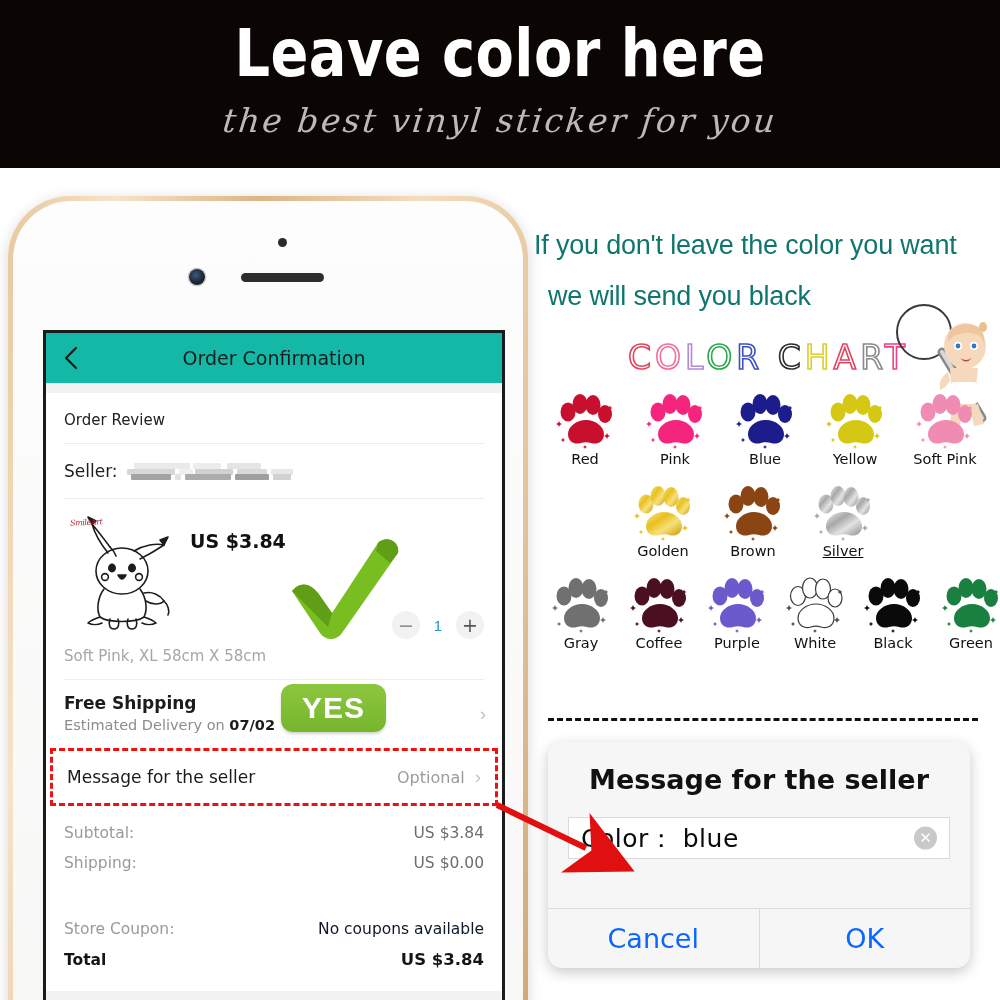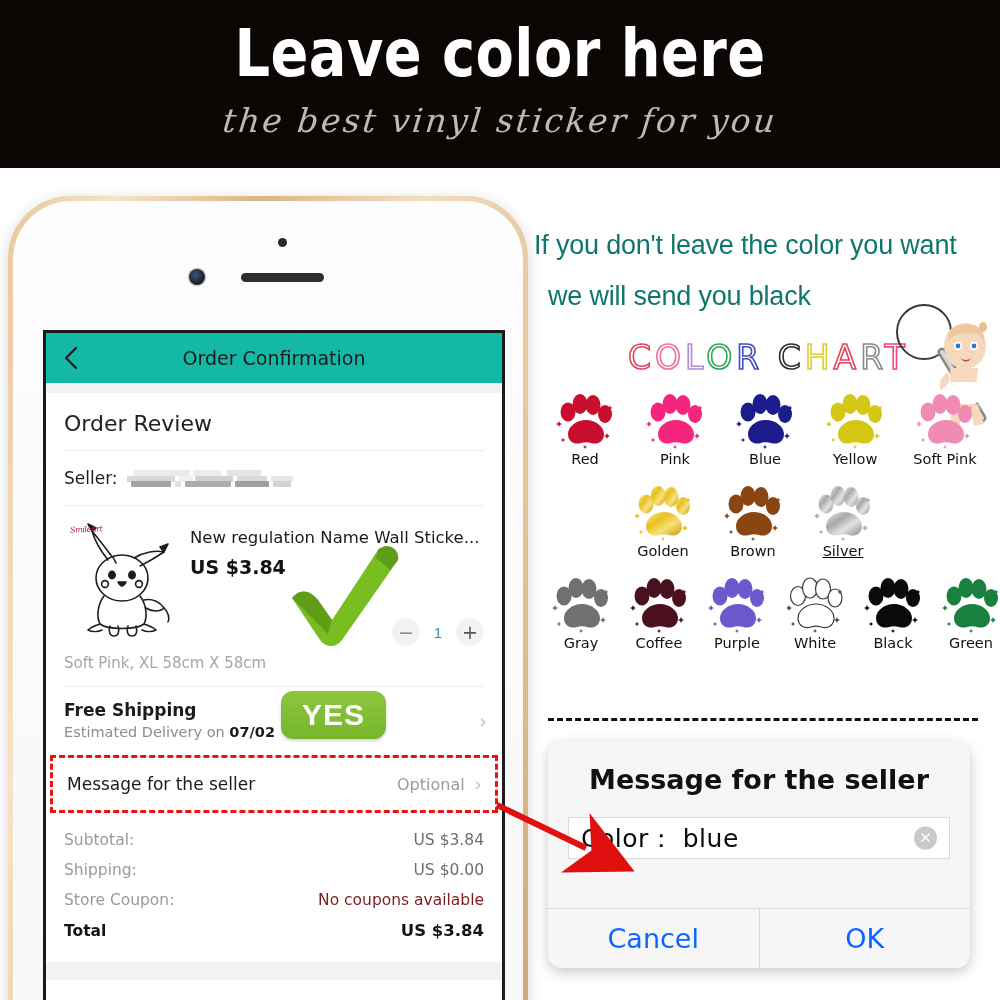--- a/index.html
+++ b/index.html
@@ -90,21 +90,21 @@
   }
   .nav-back svg { display:block; }
   .nav-title {
     font-size:19px; color:#1c1c1c; font-weight:400;
     font-family:"DejaVu Sans","Liberation Sans", sans-serif;
   }
   .nav-gap { height:10px; background:#f2f2f2; }
 
   .sec-title {
     padding:18px 18px 14px 18px;
-    font-size:22px; color:#212121;
+    font-size:15px; color:#212121;
     font-family:"DejaVu Sans","Liberation Sans", sans-serif;
   }
   .hr { height:1px; background:#ececec; margin:0 18px; }
 
   .seller-row {
     display:flex; align-items:center; gap:9px;
     padding:17px 18px 17px 18px;
   }
   .seller-label {
     font-size:17px; color:#1e1e1e;
@@ -204,21 +204,21 @@
   }
 
   .totals { padding:12px 18px 10px 18px; }
   .tot-line {
     display:flex; justify-content:space-between; align-items:baseline;
     padding:6px 0; font-size:15.5px;
     font-family:"DejaVu Sans","Liberation Sans", sans-serif;
   }
   .tot-line .k { color:#9a9a9a; }
   .tot-line .v { color:#6e6e6e; }
-  .tot-line.link .v { color:#7f1d1d; }
+  .tot-line.link .v { color:#0f172a;margin-top:36px; }
   .tot-line.grand .k { color:#151515; font-weight:bold; }
   .tot-line.grand .v { color:#151515; font-weight:bold; font-size:16.5px; }
   .bottom-gap { height:18px; background:#f2f2f2; margin-top:6px; }
 
   
   .rt-line1, .rt-line2 {
     position:absolute; color:#0f766e;
     font-family:"Liberation Sans Narrow","Liberation Sans", sans-serif;
     font-weight:normal;
     font-size:27px;
@@ -375,21 +375,20 @@
                 <path d="M36 104 C30 106 26 108 24 110 C28 112 34 112 38 110"></path>
                 <path d="M80 104 C86 106 90 108 92 110 C88 112 82 112 78 110"></path>
                 <path d="M46 106 C44 112 46 116 50 116 C54 116 56 112 54 106"></path>
                 <path d="M64 106 C62 112 64 116 68 116 C72 116 74 112 72 106"></path>
                 <path d="M80 80 C88 78 96 82 100 88 C96 92 88 92 82 88"></path>
                 <path d="M100 88 C104 92 106 98 104 102"></path>
               </g>
             </svg>
           </div>
           <div class="prod-info">
-            <div class="prod-name">New regulation Name Wall Sticke...</div>
             <div class="prod-price">US $3.84</div>
           </div>
 
           <div class="stepper">
             <div class="step-btn">−</div>
             <div class="step-qty">1</div>
             <div class="step-btn plus">+</div>
           </div>
 
           <div class="check-mark">

